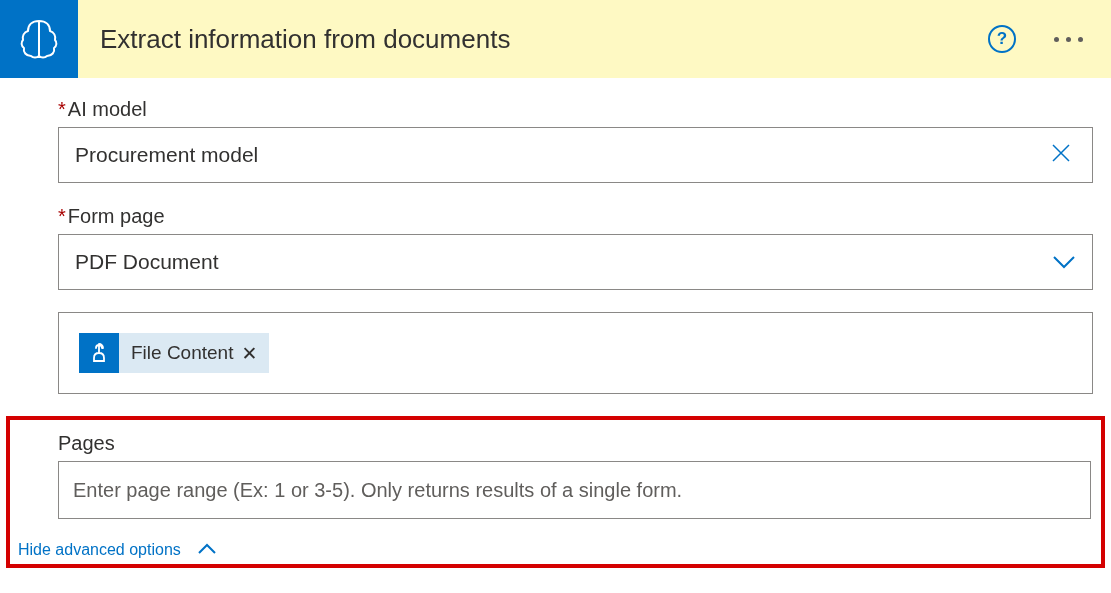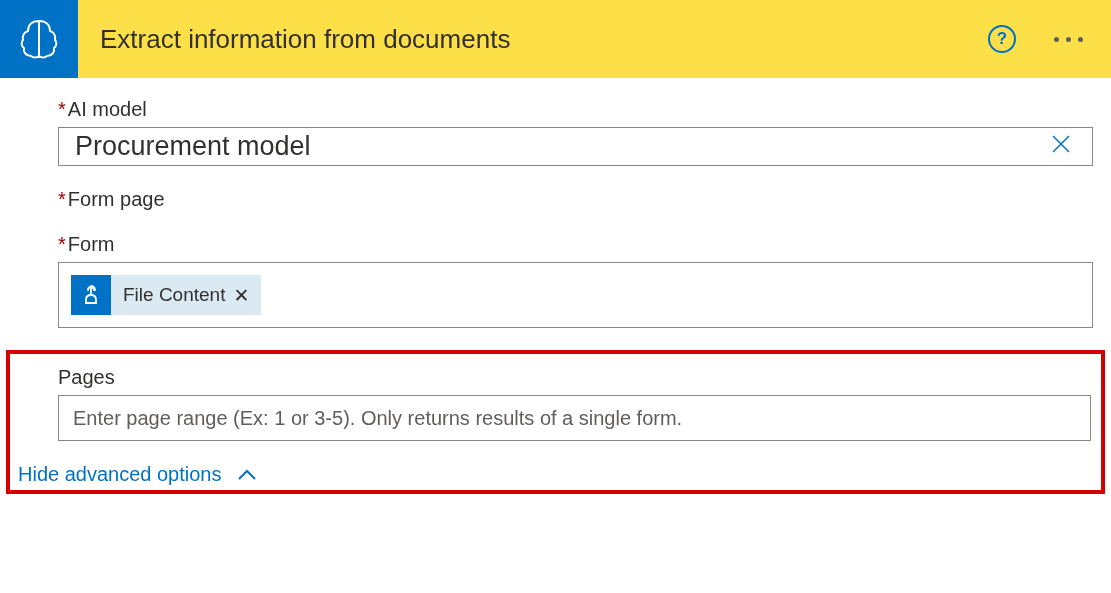--- a/index.html
+++ b/index.html
@@ -8,21 +8,21 @@
       padding: 0;
     }
     body {
       font-family: "Segoe UI", -apple-system, sans-serif;
       font-size: 19px;
       color: #323130;
       background: #fff;
       width: 1111px;
     }
     .header {
-      background: #fde047;
+      background: #fef9c3;
       display: flex;
       align-items: center;
       height: 78px;
       padding: 0 20px 0 0;
     }
     .header-icon-box {
       width: 78px;
       height: 78px;
       background: #0072c6;
       display: flex;
@@ -74,25 +74,25 @@
       color: #323130;
       margin-bottom: 6px;
       display: block;
     }
     .req {
       color: #a80000;
       margin-right: 2px;
     }
     .input-box {
       border: 1px solid #8a8886;
-      height: 39px;
+      height: 56px;
       display: flex;
       align-items: center;
       padding: 0 16px;
-      font-size: 27px;
+      font-size: 21px;
       color: #323130;
       background: #fff;
       position: relative;
     }
     .input-box .value {
       flex: 1;
     }
     .clear-x {
       color: #0072c6;
       font-size: 26px;
@@ -100,21 +100,21 @@
       padding: 0 4px;
     }
     .chevron {
       cursor: pointer;
     }
     .chevron svg {
       display: block;
     }
     .token-box {
       border: 1px solid #8a8886;
-      padding: 12px;
+      padding: 20px;
       display: flex;
       align-items: center;
       background: #fff;
     }
     .token {
       background: #dbe9f3;
       display: inline-flex;
       align-items: center;
       height: 40px;
       padding-right: 12px;
@@ -139,33 +139,33 @@
       color: #323130;
     }
     .highlight-area {
       border: 4px solid #d40000;
       padding: 12px 10px 4px 8px;
       margin: 0 -12px 0 -12px;
     }
     .text-input {
       border: 1px solid #8a8886;
       width: 100%;
-      height: 46px;
+      height: 58px;
       font-size: 20px;
       padding: 0 14px;
       color: #323130;
       font-family: inherit;
       outline: none;
     }
     .text-input::placeholder {
       color: #605e5c;
     }
     .advlink {
       color: #0072c6;
-      font-size: 20px;
+      font-size: 16px;
       cursor: pointer;
       display: inline-flex;
       align-items: center;
       margin-top: 22px;
     }
     .advlink .chev-up {
       margin-left: 16px;
     }
   </style>
 </head>
@@ -195,24 +195,31 @@
       <span class="clear-x">
         <svg width="22" height="22" viewBox="0 0 22 22">
             <path d="M3 3 L19 19 M19 3 L3 19" stroke="#0072c6" stroke-width="1.5" fill="none"></path>
           </svg>
       </span>
     </div>
   </div>
 
   <div class="field">
     <label class="field-label"><span class="req">*</span><span>Form page</span></label>
+    <div class="input-box">
+      <span class="value">PDF Document</span>
+      <span class="chevron">
+        <svg width="24" height="14" viewBox="0 0 24 14">
+            <path d="M2 2 L12 12 L22 2" stroke="#0072c6" stroke-width="2" fill="none"></path>
+          </svg>
+      </span>
+    </div>
   </div>
 
   <div class="field">
-    <label class="field-label"><span class="req">*</span><span>Form</span></label>
     <div class="token-box">
       <div class="token">
         <div class="token-icon">
           <svg width="24" height="24" viewBox="0 0 24 24">
               <path d="M12 3 v9 M12 3 a4 4 0 0 1 4 4 M12 12 c-3 0 -5 2 -5 5 l0 3 l10 0 l0 -3 c0 -3 -2 -5 -5 -5 M9 7 a3 3 0 0 1 6 0" fill="none" stroke="#fff" stroke-width="1.8" stroke-linecap="round"></path>
             </svg>
         </div>
         <span class="token-label">File Content</span>
         <span class="token-x">✕</span>
       </div>

